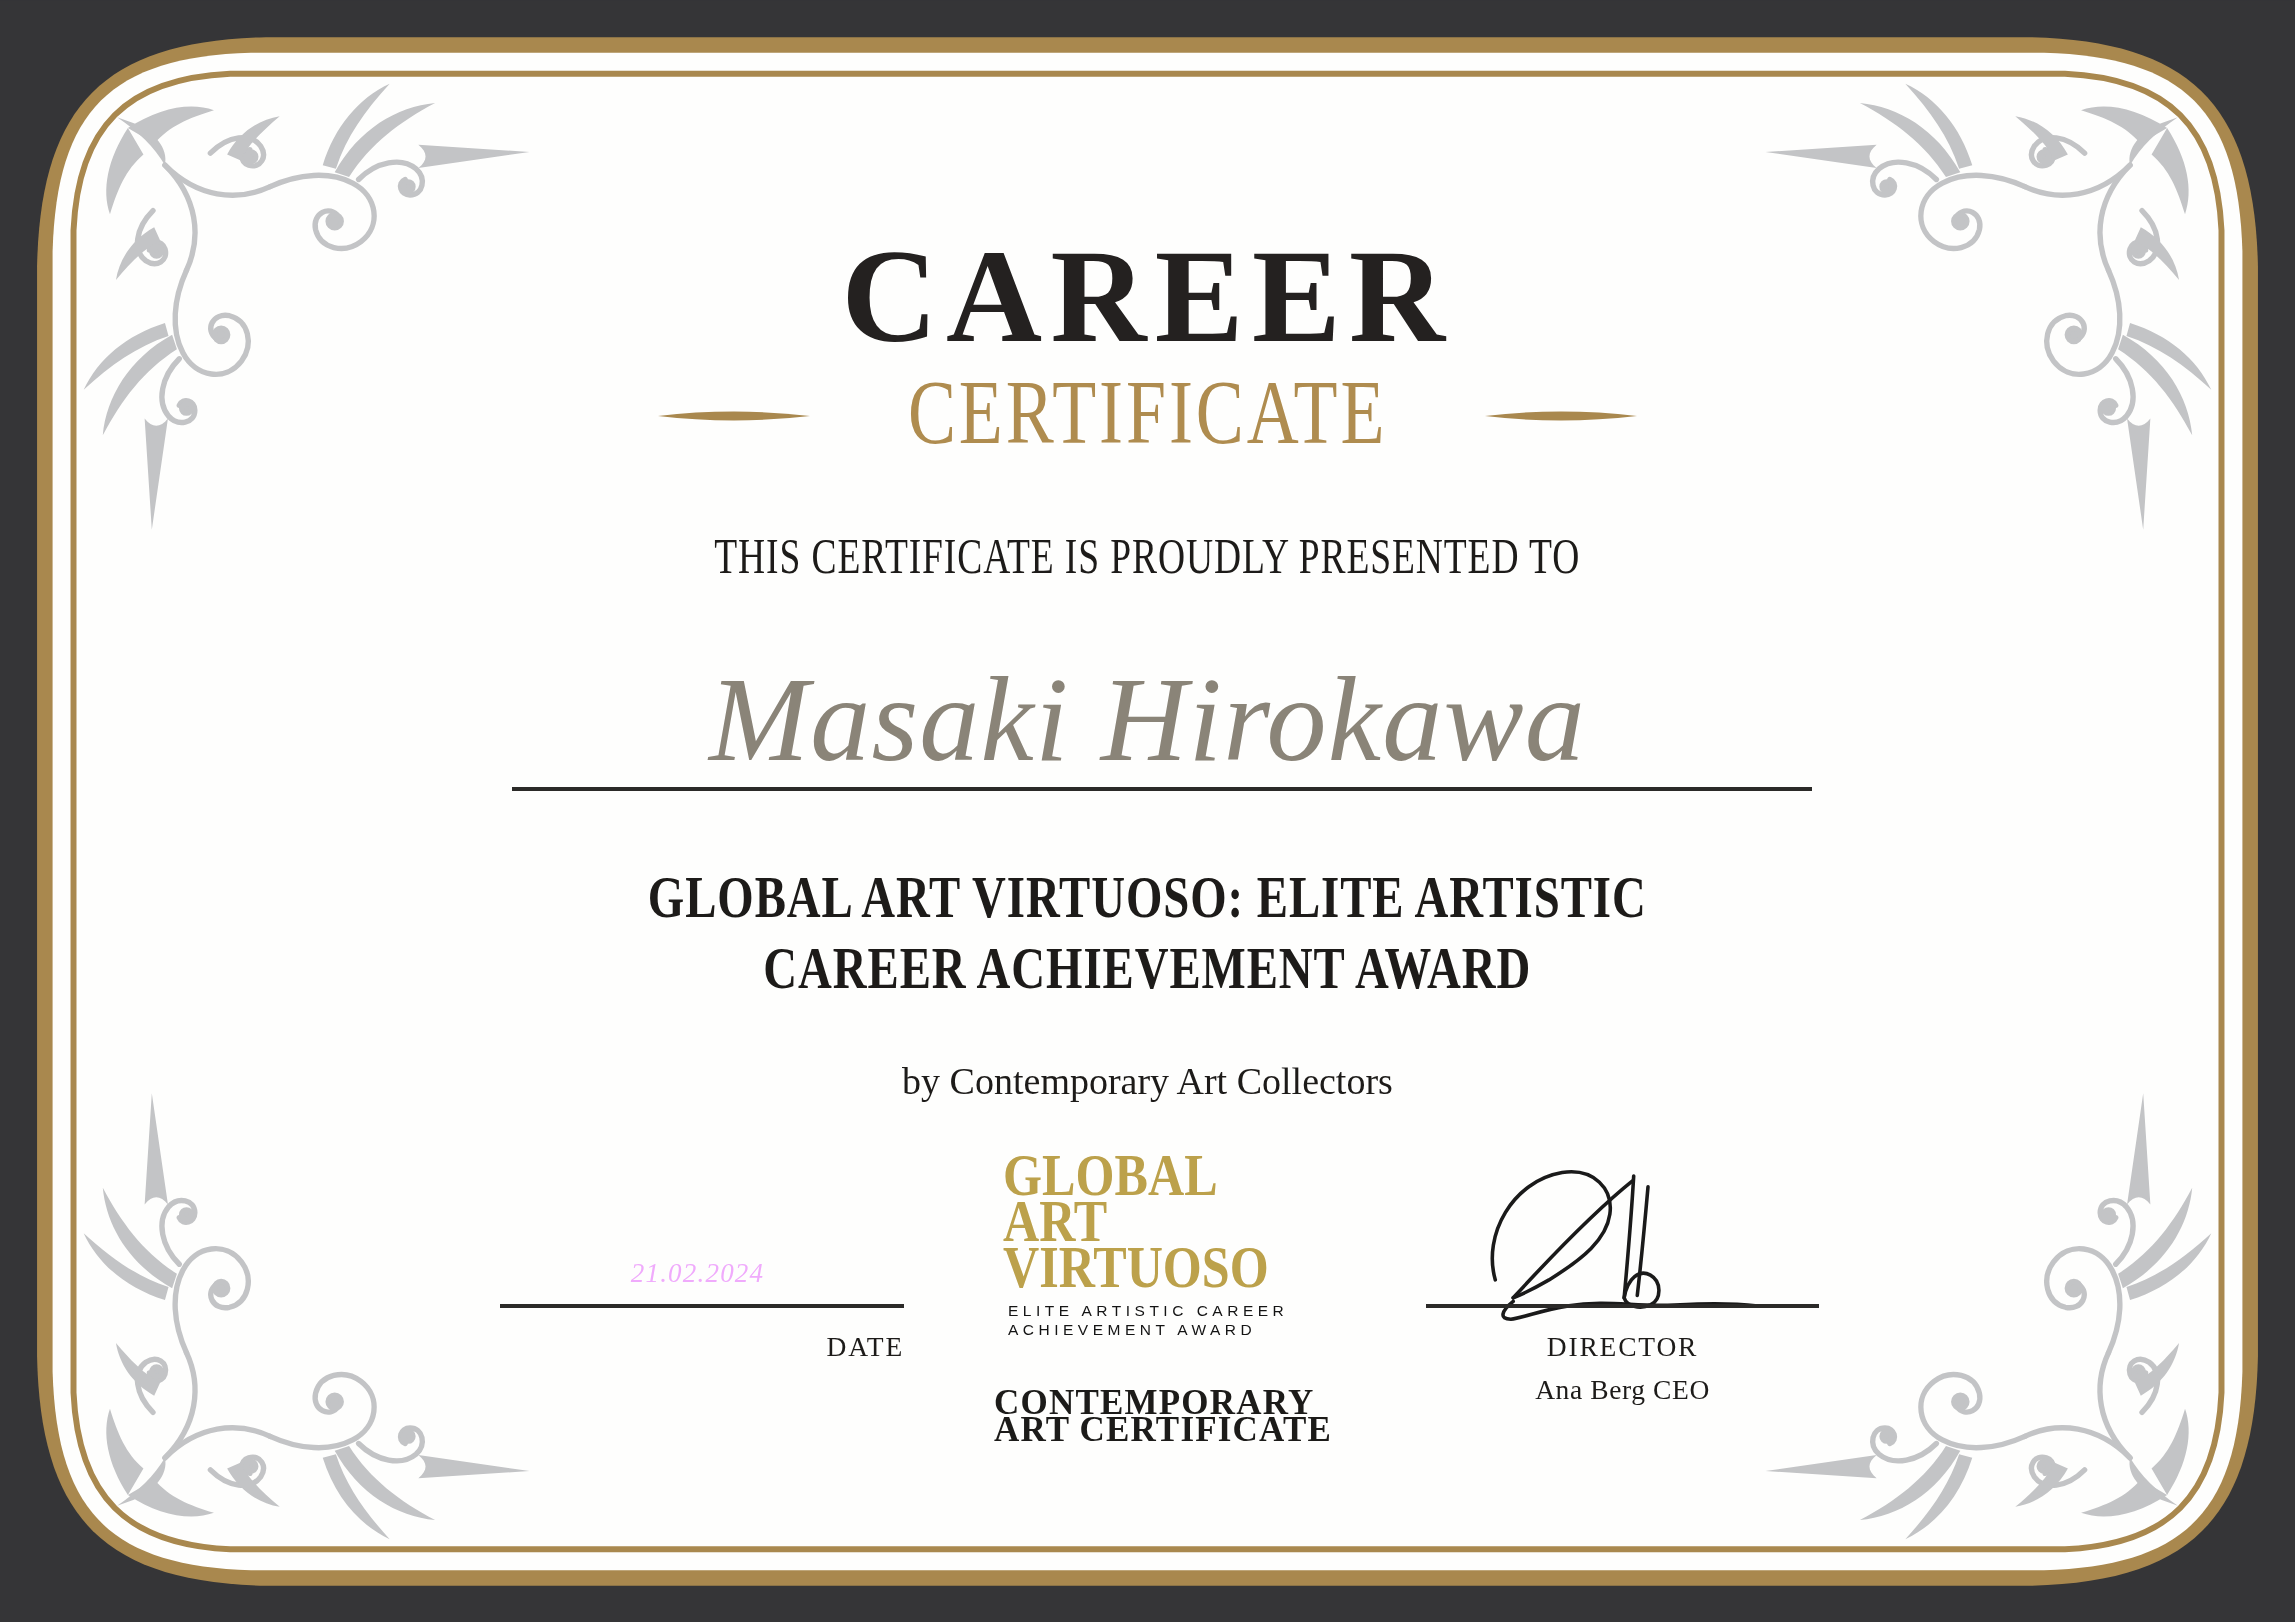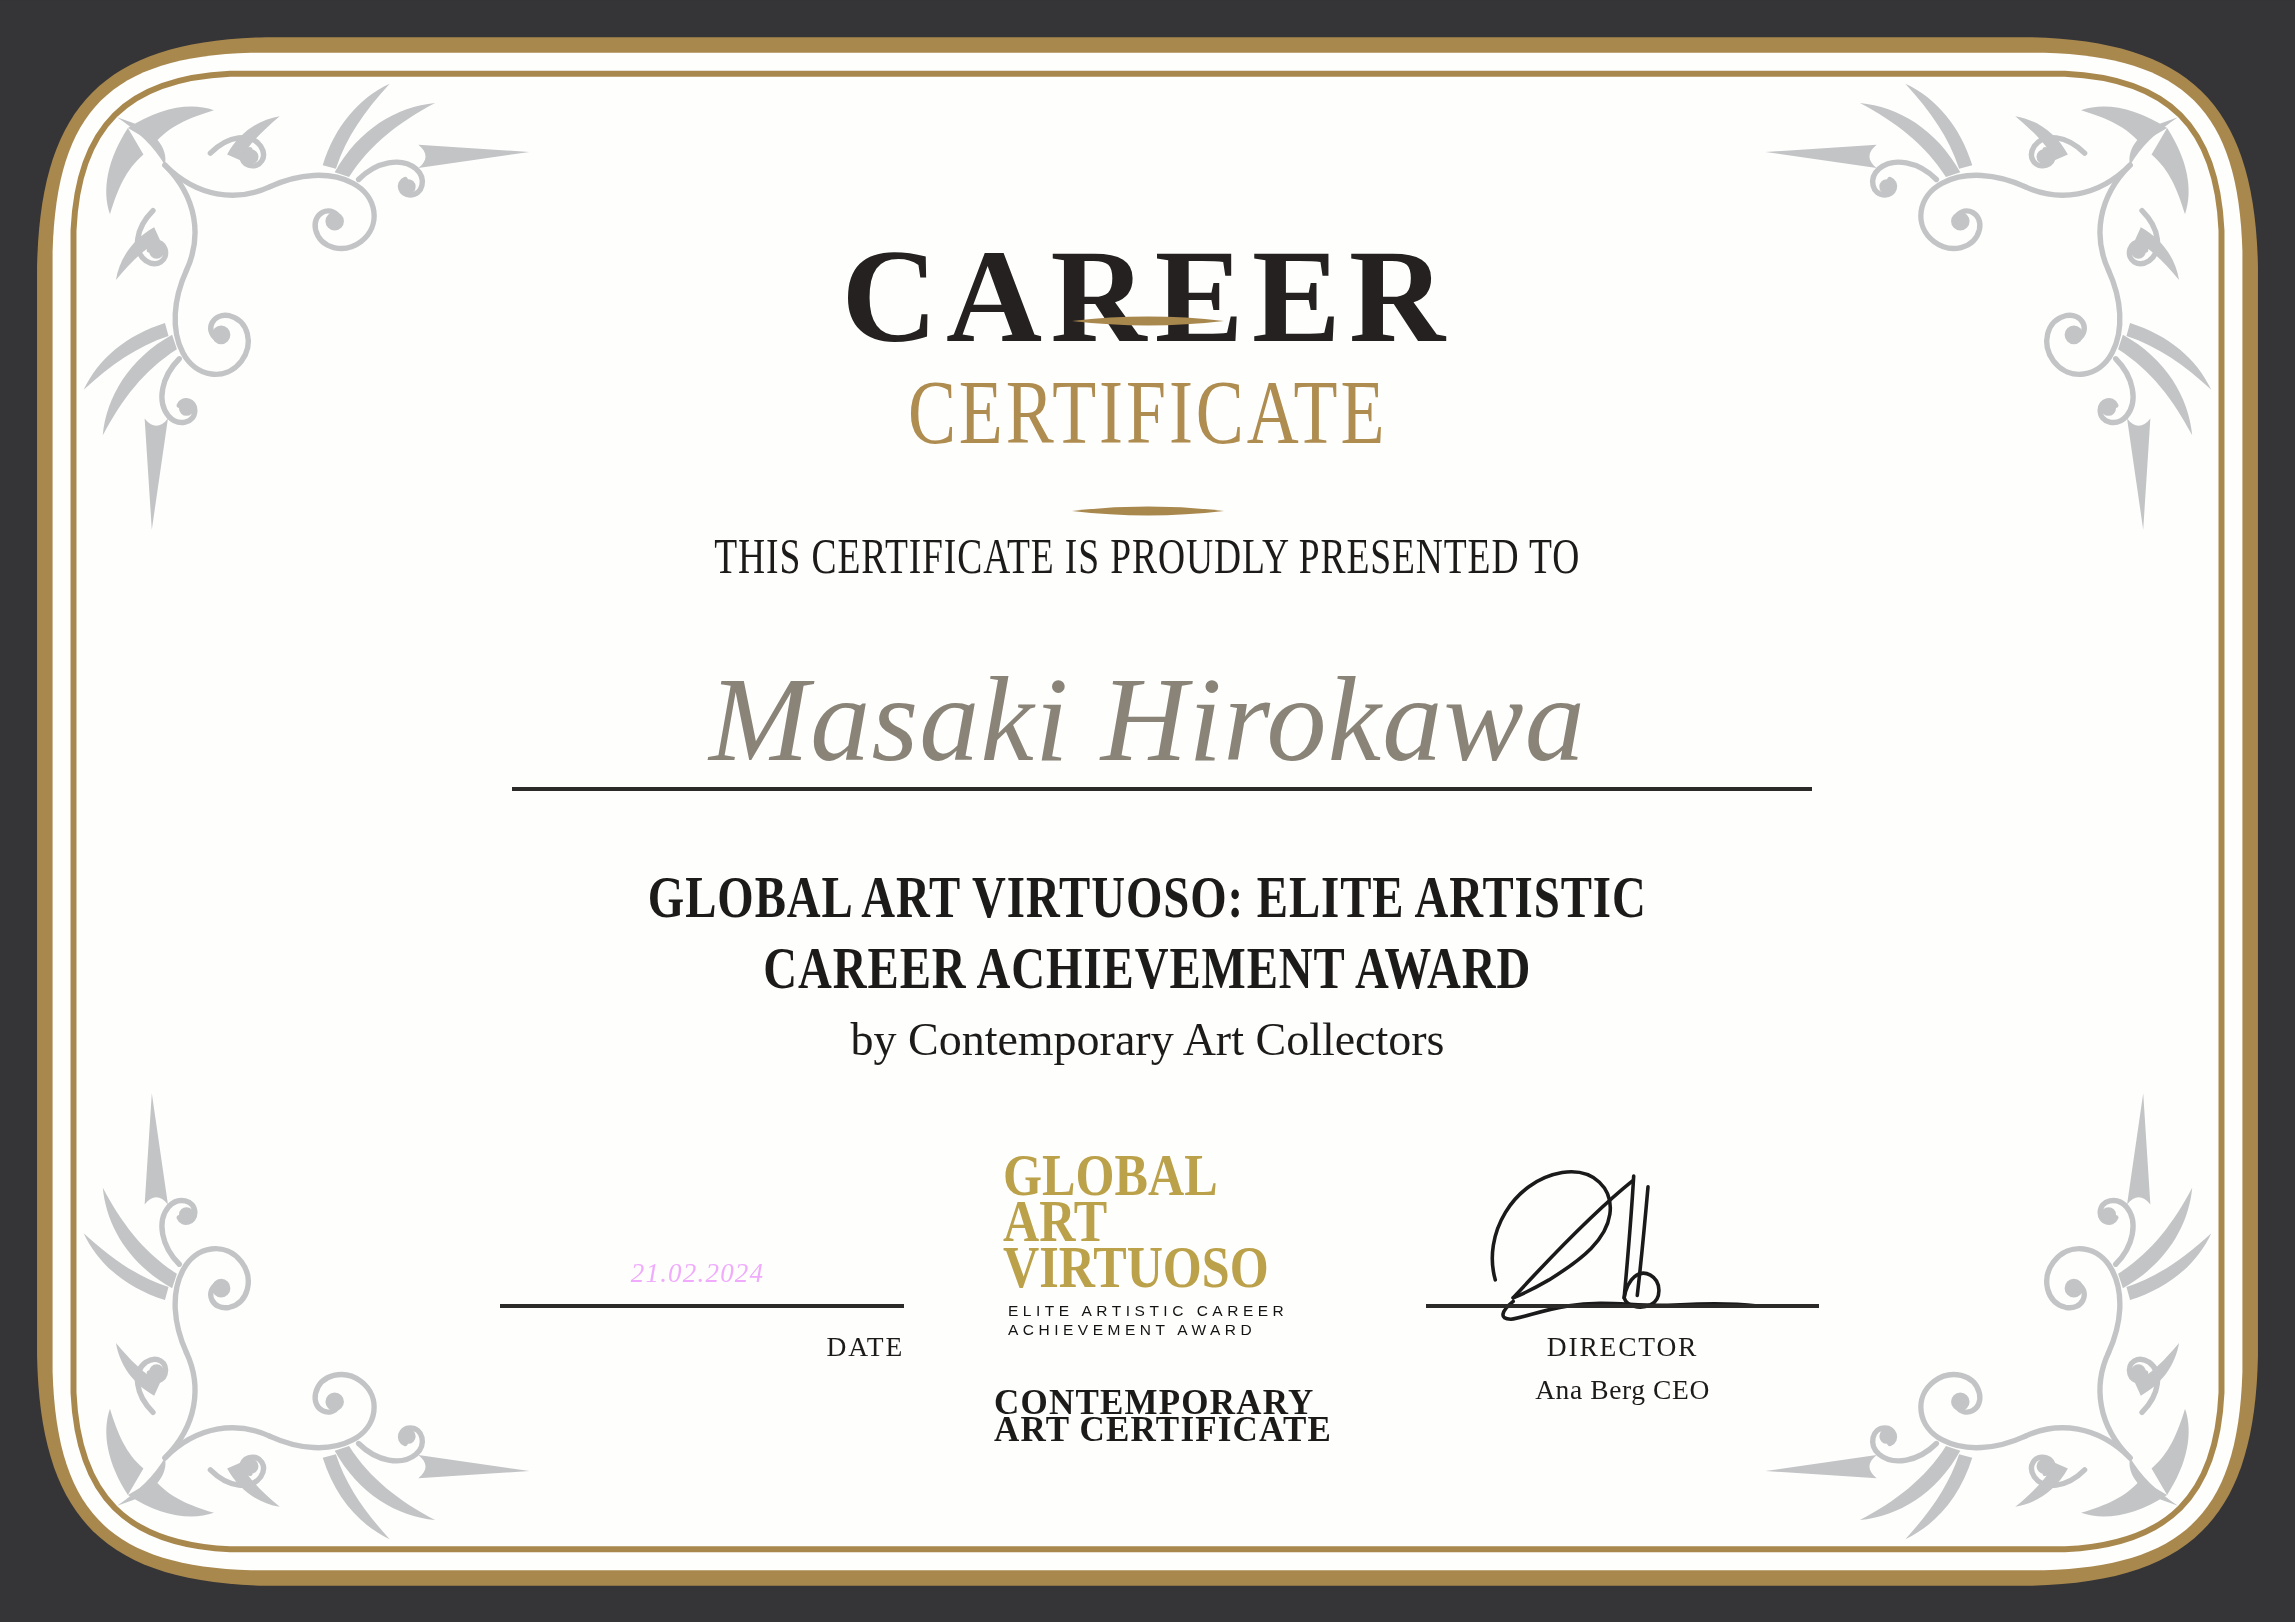--- a/index.html
+++ b/index.html
@@ -12,42 +12,42 @@
   .abs{position:absolute;z-index:2;}
   .centered{left:0;right:0;text-align:center;}
   .scx{display:inline-block;line-height:1;white-space:nowrap;}
 
   .award-heading{
     top:230px;font-size:133px;font-weight:bold;letter-spacing:8.4px;
     color:#242120;line-height:1;
   }
   .certificate-row{
     top:365px;left:0;right:0;height:96px;
-    display:flex;justify-content:center;align-items:center;gap:38px;flex-direction:column;
+    display:flex;justify-content:center;align-items:center;gap:38px;
   }
   .certificate-sub{
     font-size:90px;color:#AF8C4F;letter-spacing:3.6px;
     transform:scaleX(0.80);
   }
   .lens{margin-top:6px;flex:0 0 auto;}
   .presented{
     top:527px;font-size:50px;color:#1D1B19;letter-spacing:1.2px;
   }
   .presented .scx{transform:scaleX(0.75);}
   .recipient{
     top:660px;font-size:120px;font-style:italic;color:#8A8478;
     letter-spacing:1.2px;line-height:1;
   }
   .name-underline{left:512px;top:787px;width:1300px;height:4.2px;background:#2B2A28;}
   .award-title{
     top:862px;font-size:60px;font-weight:bold;color:#1D1B19;
     letter-spacing:1.2px;line-height:1.18;
   }
   .award-title .scx{transform:scaleX(0.78);line-height:1.18;}
-  .byline{top:1017px;font-size:46px;color:#1D1B19;line-height:1;}
+  .byline{top:1062px;font-size:38px;color:#1D1B19;line-height:1;}
 
   .logo-block{
     left:1003px;top:1152px;font-size:59px;font-weight:bold;color:#BCA14B;
     line-height:0.78;transform:scaleX(0.85);transform-origin:left top;white-space:nowrap;
   }
   .logo-tags{
     left:1008px;top:1301px;font-family:"Liberation Sans", sans-serif;
     font-size:15.5px;letter-spacing:4.5px;line-height:19px;color:#141414;white-space:nowrap;
   }
   .org-block{

